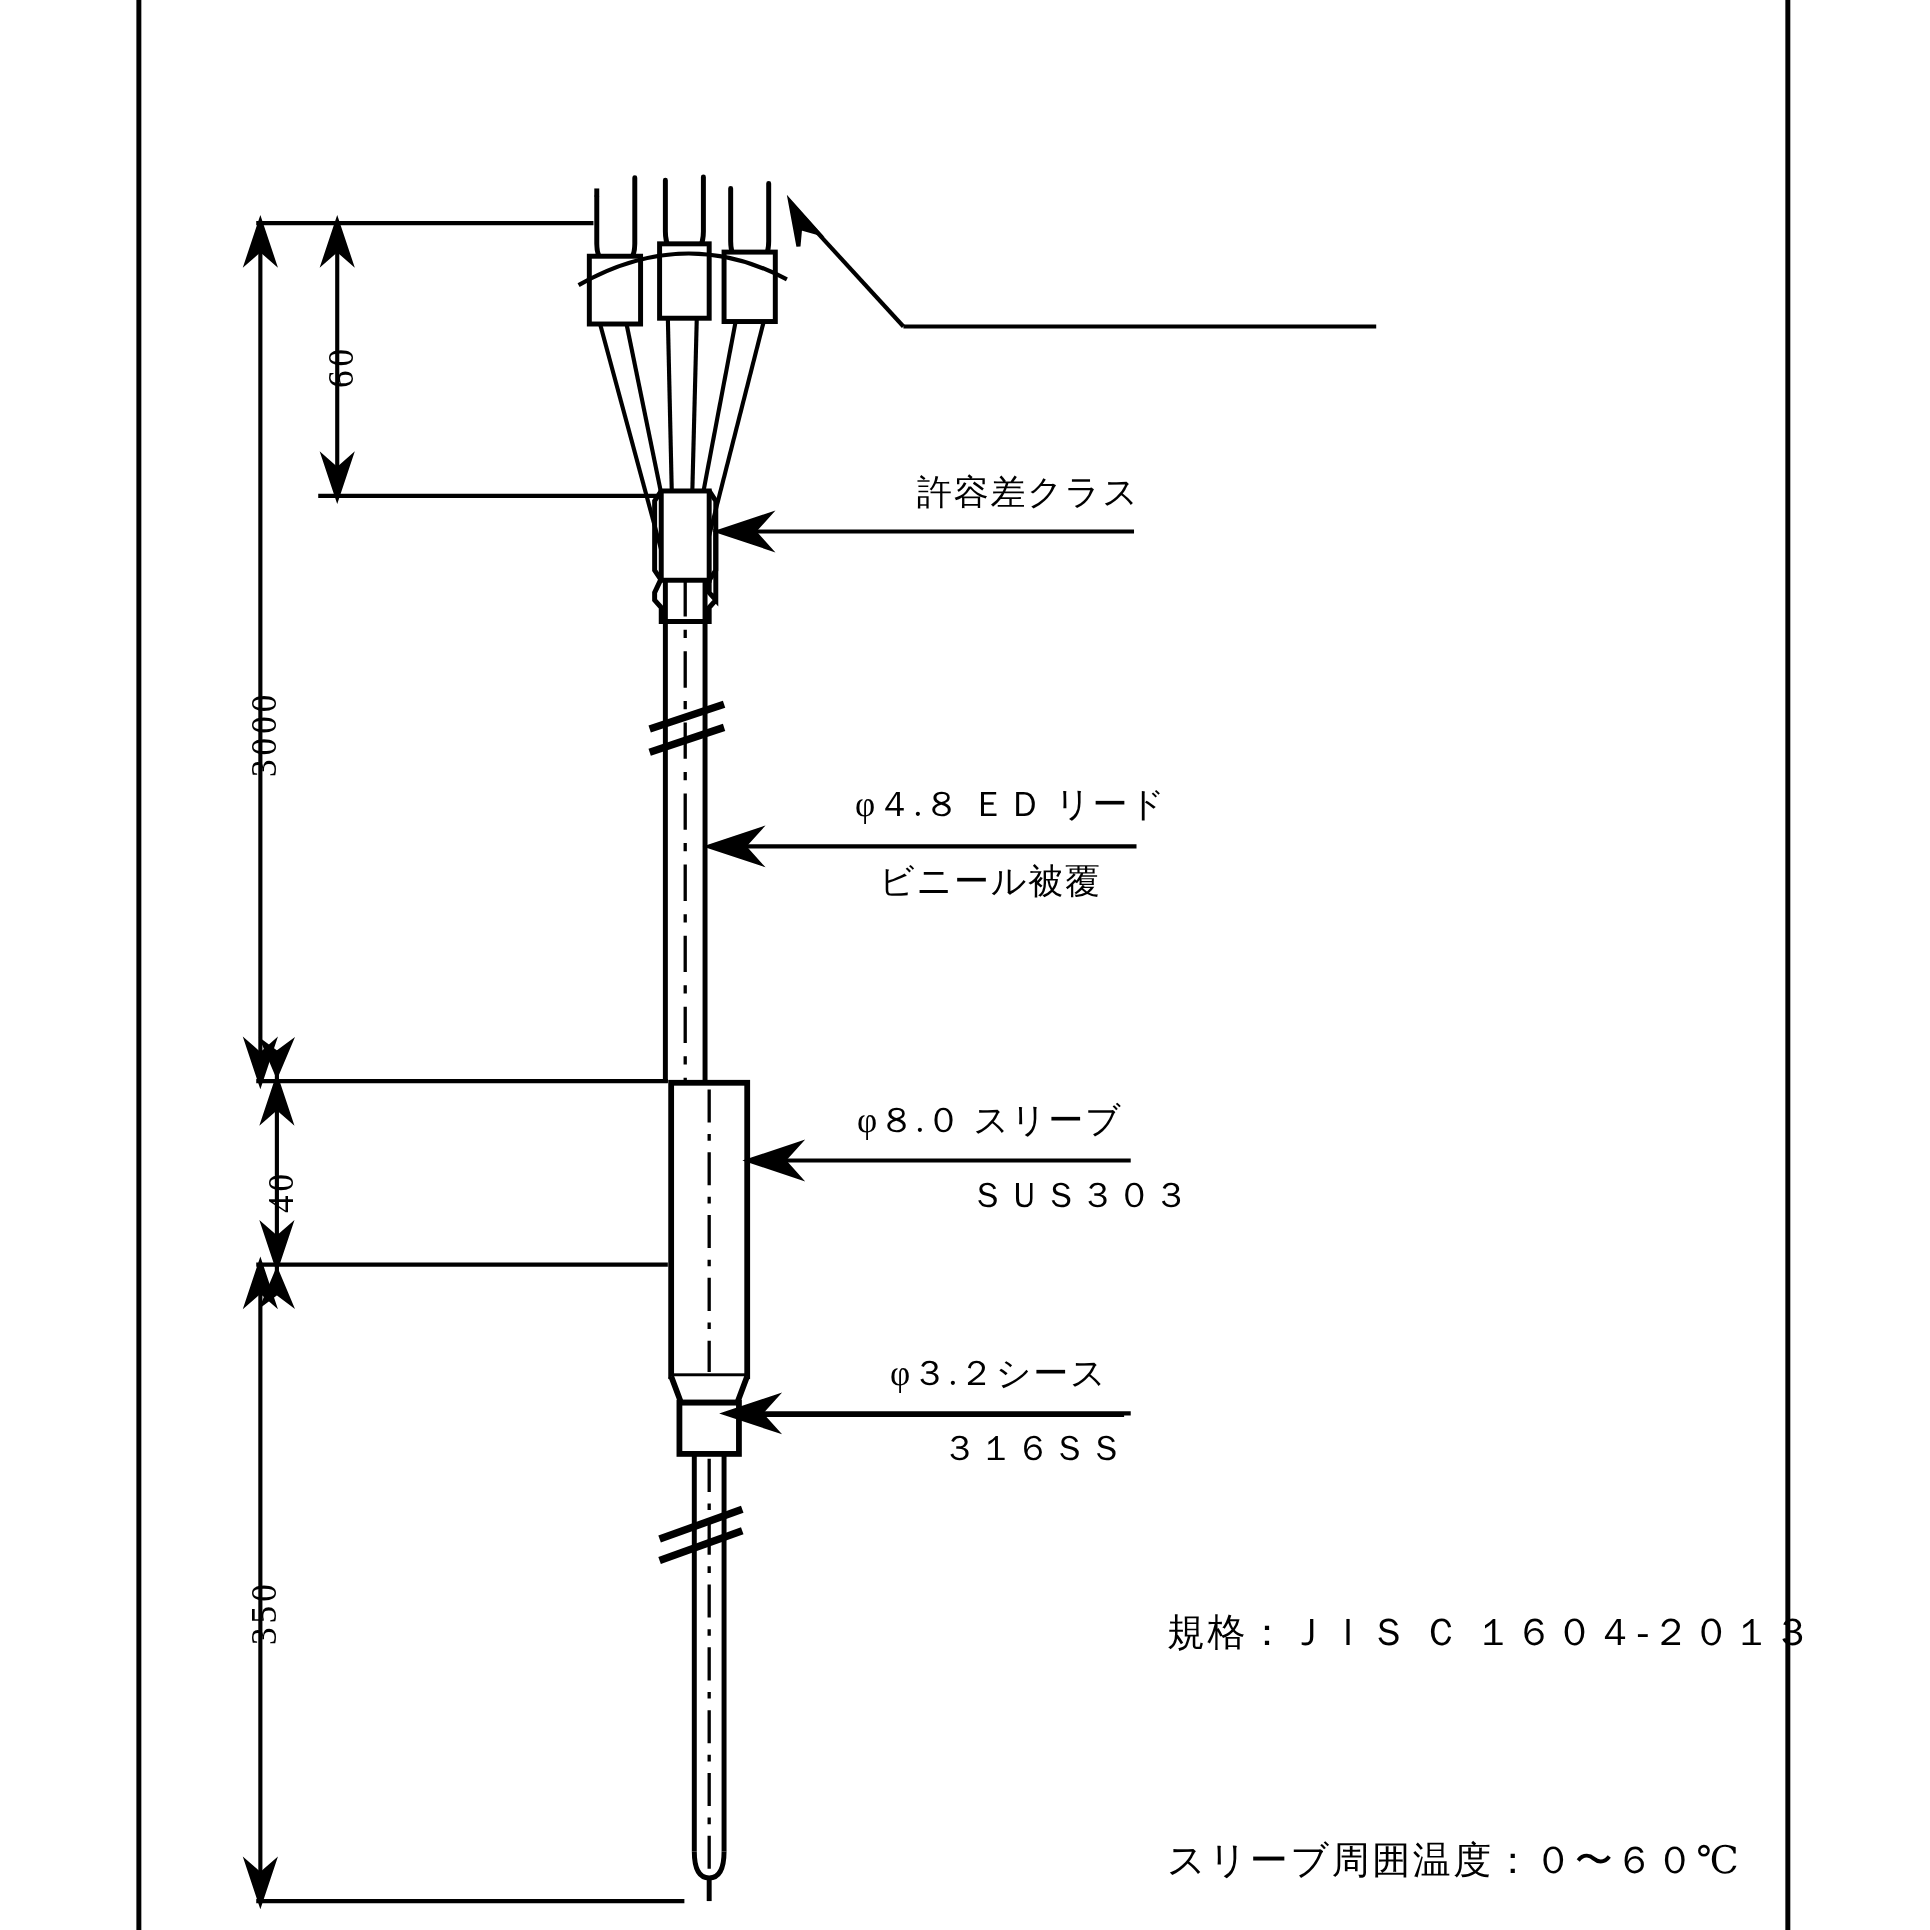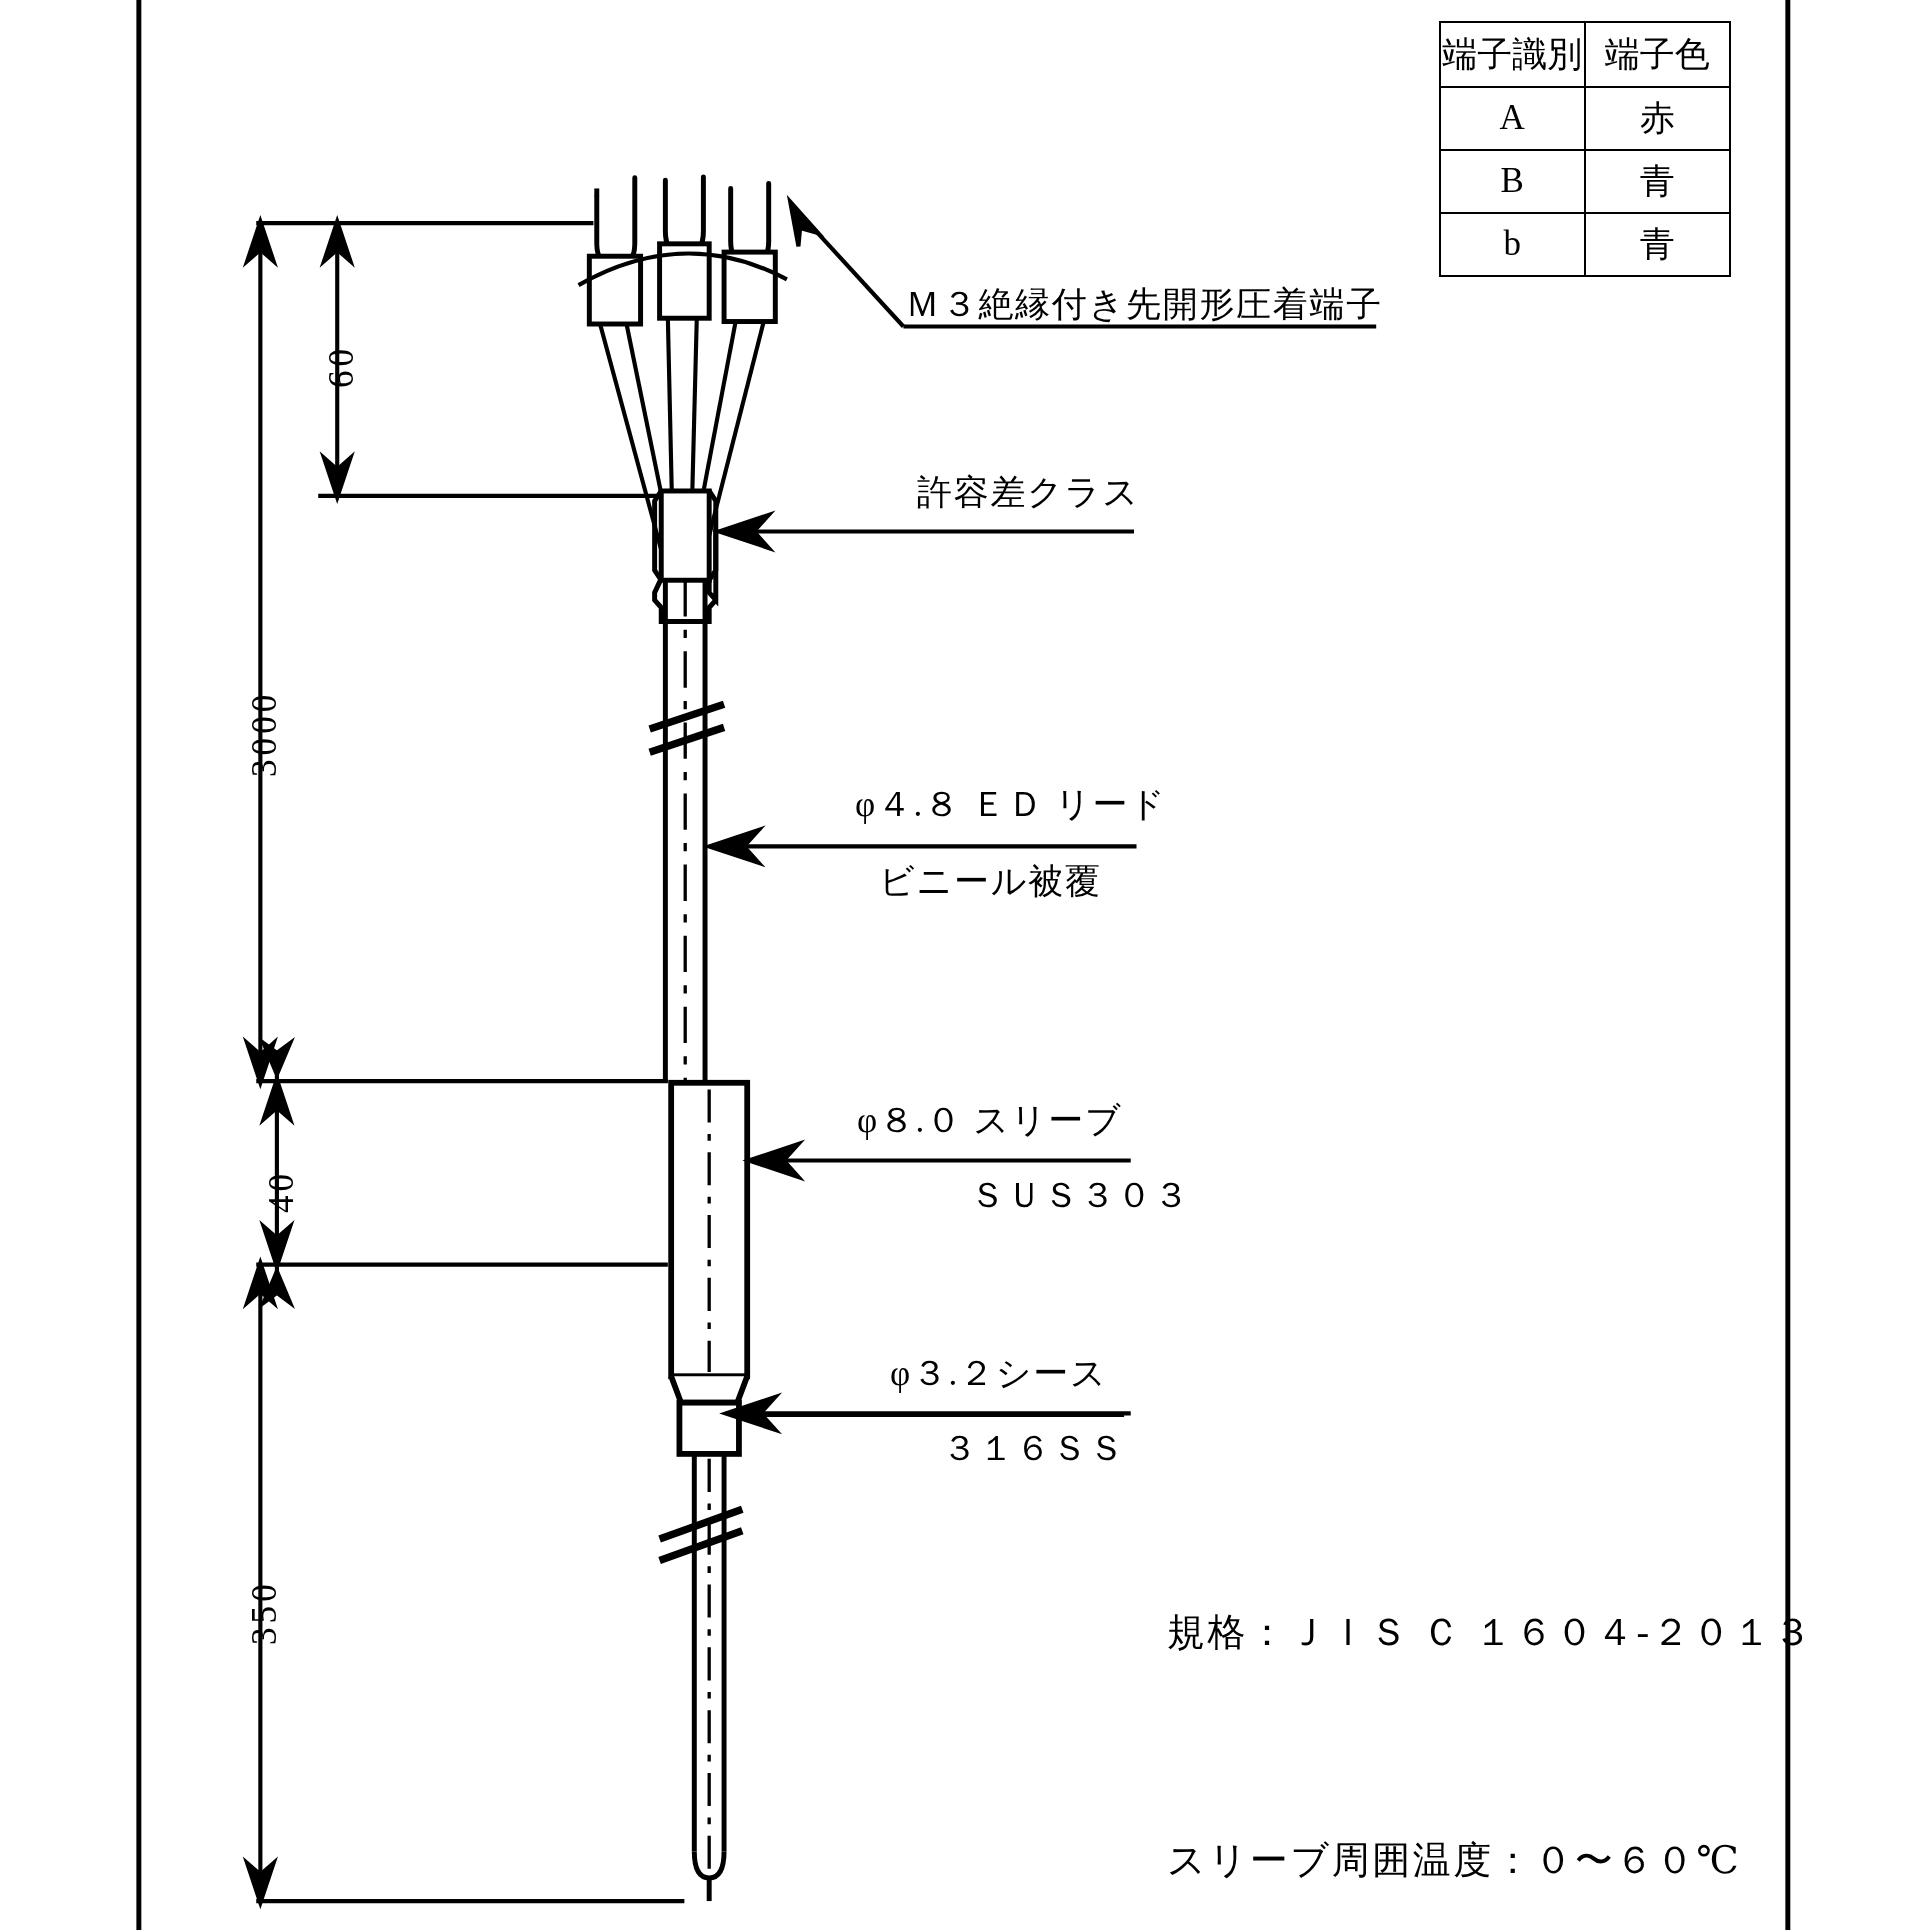--- a/index.html
+++ b/index.html
@@ -154,42 +154,21 @@
     <g stroke="#000" stroke-width="5" fill="#000">
       <line x1="890" y1="1710" x2="1368" y2="1710"></line>
       <path d="M 878 1710 L 938 1690 L 920 1710 L 938 1730 Z"></path>
     </g>
     <g stroke="#000" stroke-width="5" fill="#000">
       <line x1="890" y1="1712" x2="1360" y2="1712"></line>
     </g>
 
   </svg>
 
-  <table class="tbl" style="left:1439px;top:20.7px;width:292px;">
-    <tbody>
-        <tr>
-      <td style="width:145px;height:63px;">端子識別</td>
-      <td style="width:146px;height:63px;">端子色</td>
-    </tr>
-    <tr>
-      <td style="height:61px;">A</td>
-      <td style="height:61px;">赤</td>
-    </tr>
-    <tr>
-      <td style="height:61px;">B</td>
-      <td style="height:61px;">青</td>
-    </tr>
-    <tr>
-      <td style="height:61px;">b</td>
-      <td style="height:61px;">青</td>
-    </tr>
-  </tbody>
-    </table>
 
-  <div class="txt" style="left:905px;top:281px;">Ｍ３絶縁付き先開形圧着端子</div>
 
   <div class="txt" style="left:917px;top:469px;">許容差クラス</div>
 
   <div class="txt" style="left:855px;top:781px;">φ４.８ ＥＤ リード</div>
   <div class="txt" style="left:879px;top:858px;">ビニール被覆</div>
 
   <div class="txt" style="left:857px;top:1097px;">φ８.０ スリーブ</div>
   <div class="txt" style="left:926px;top:1172px;margin-left:44px;">ＳＵＳ３０３</div>
 
   <div class="txt" style="left:890px;top:1350px;">φ３.２シース</div>

